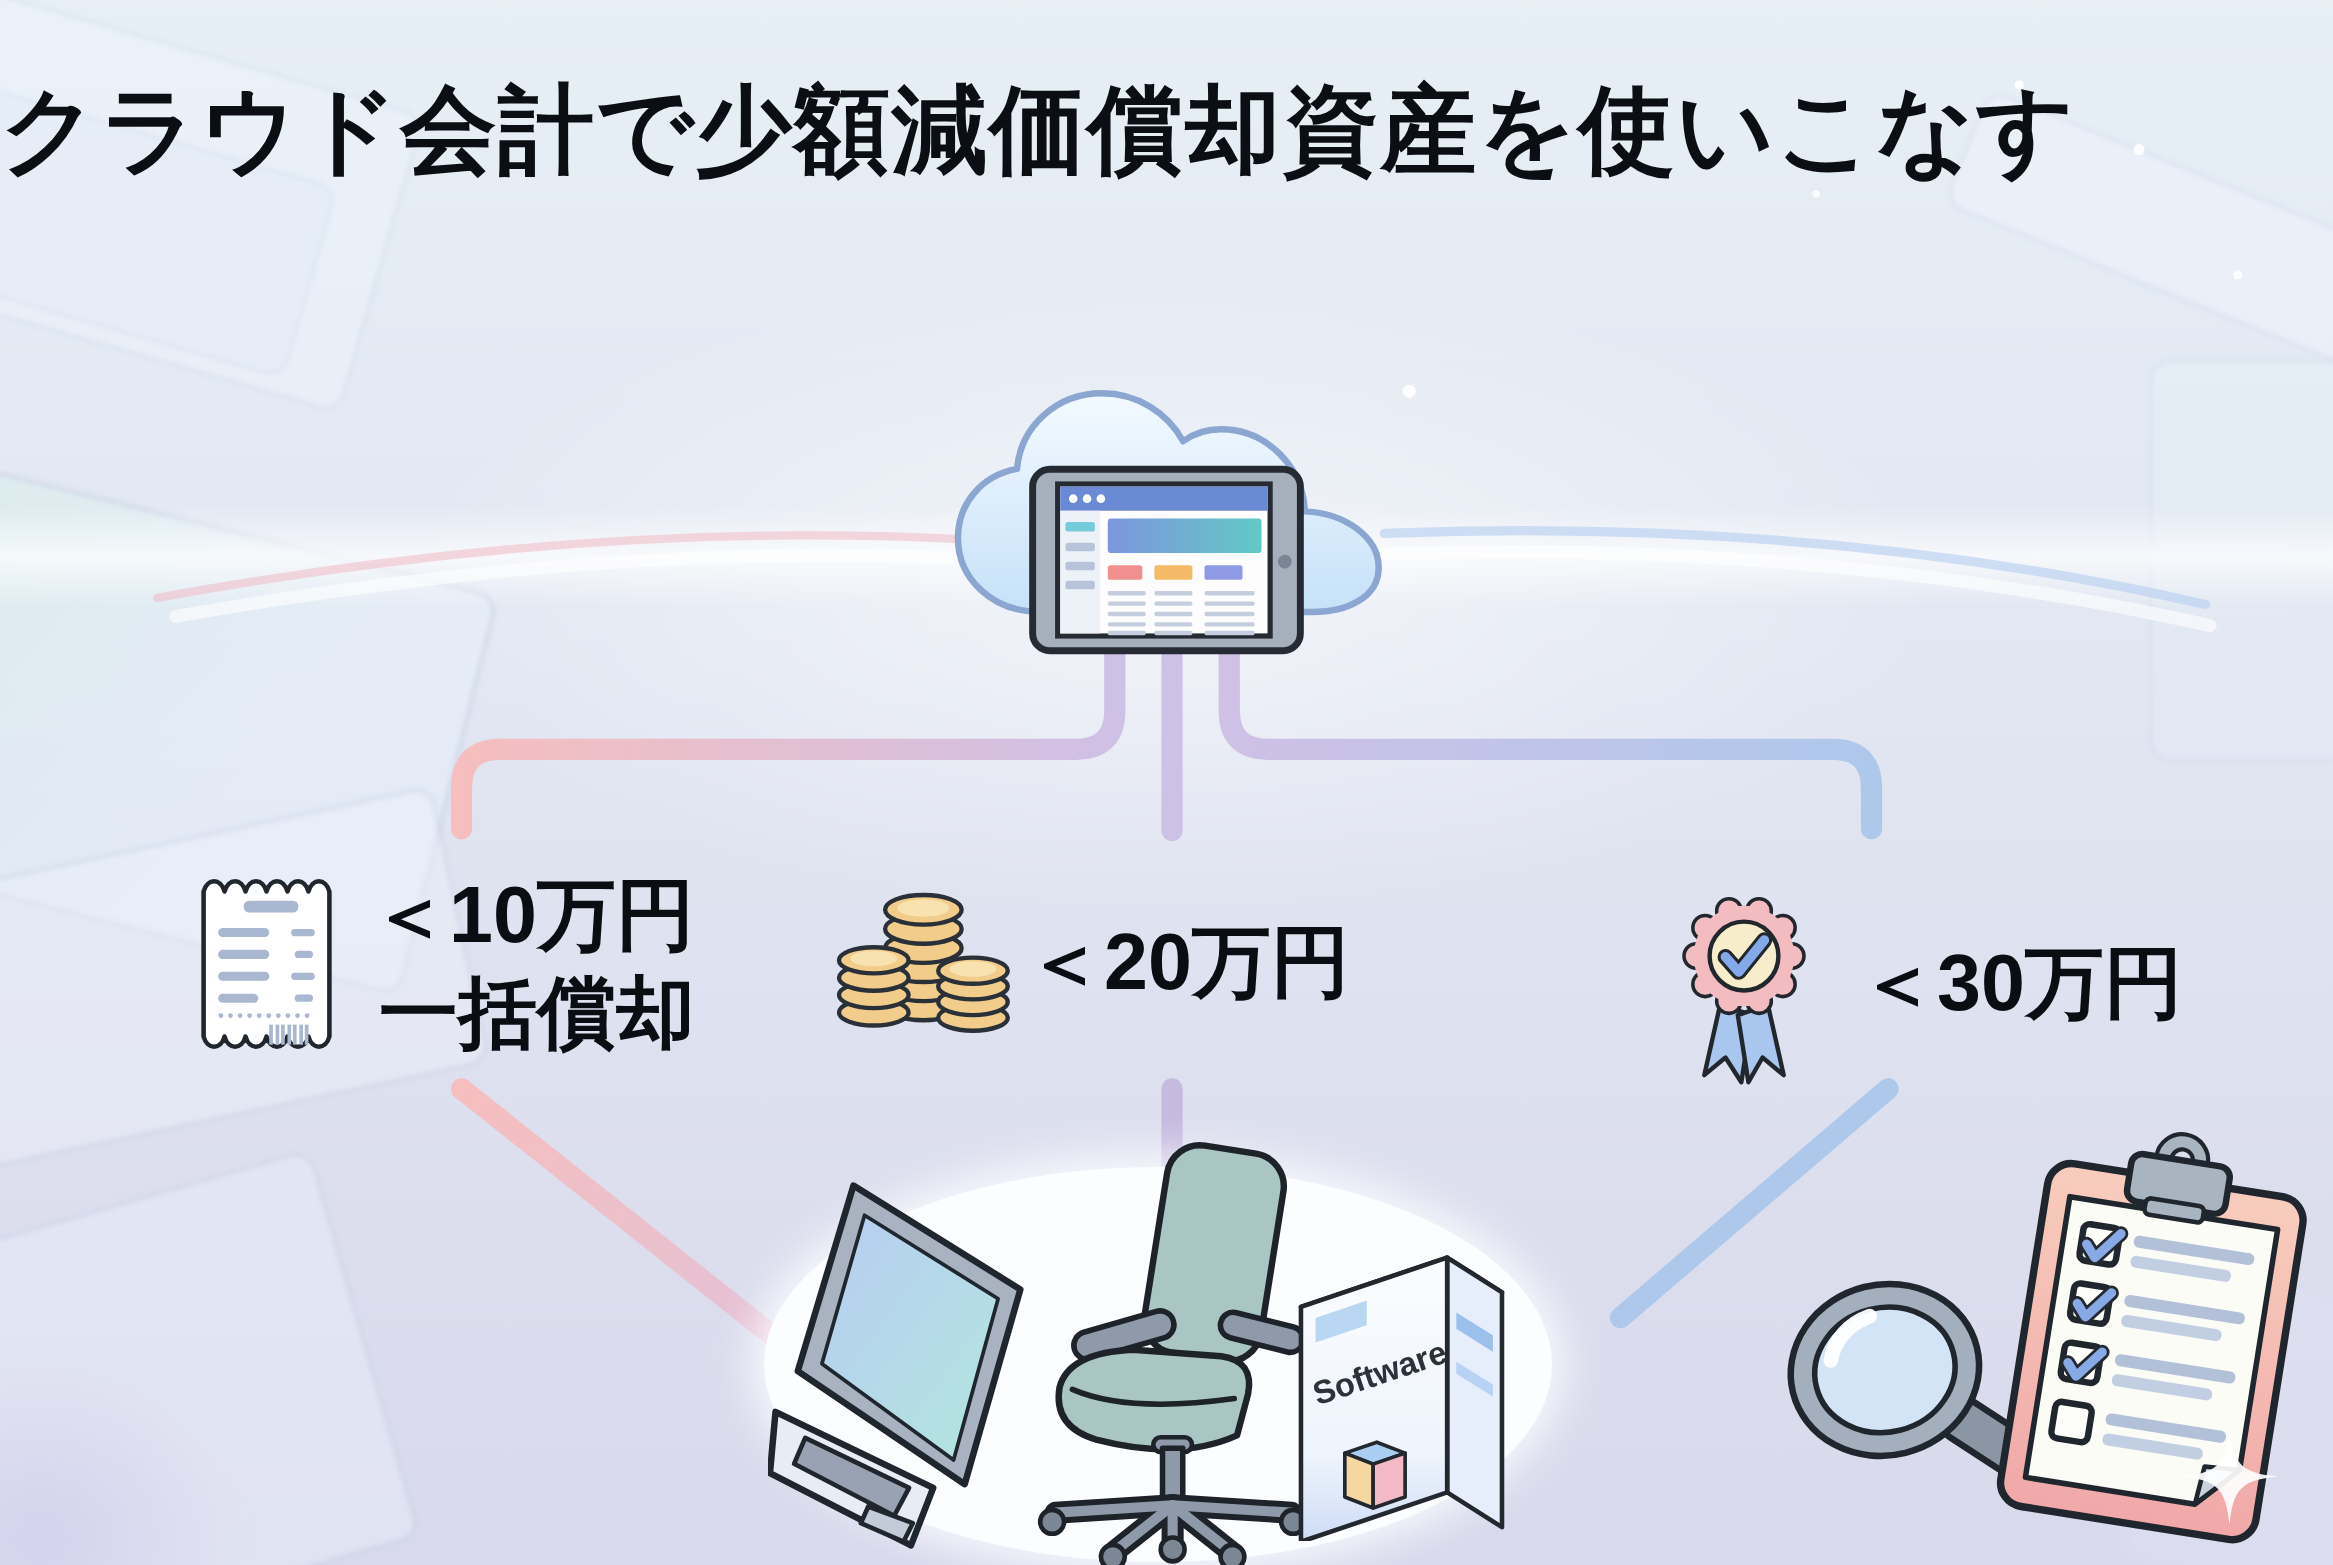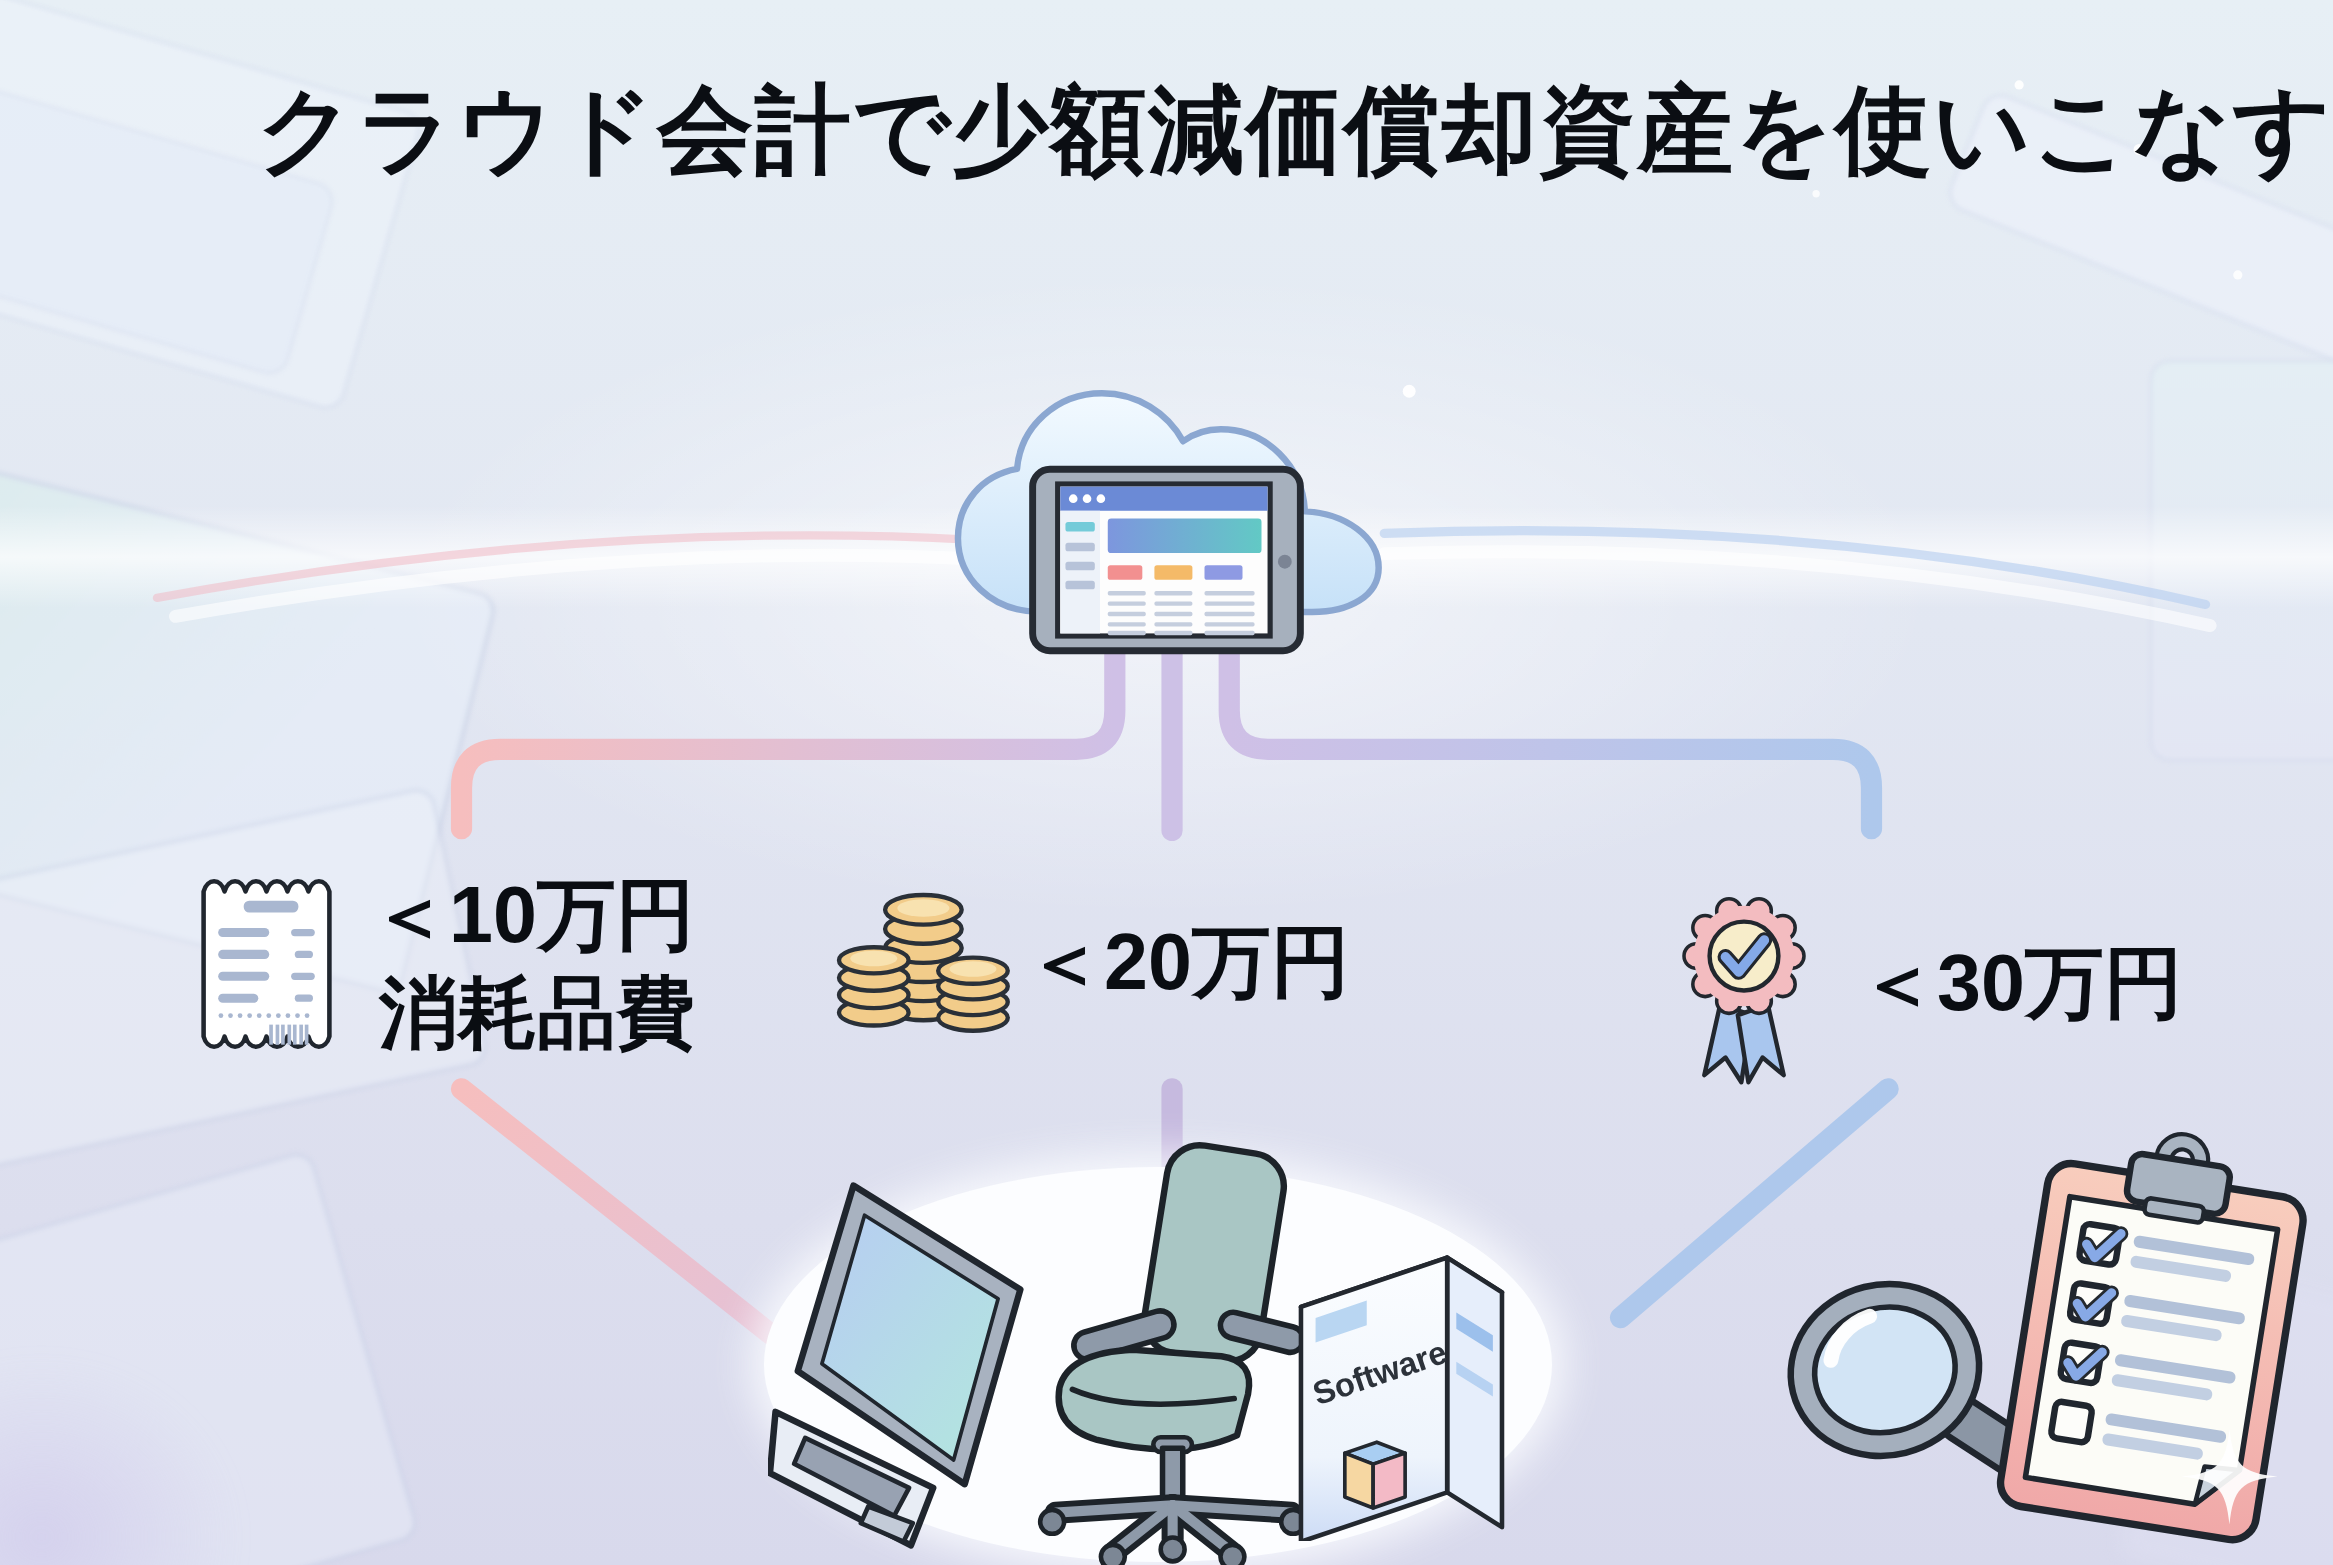--- a/index.html
+++ b/index.html
@@ -29,21 +29,21 @@
        background:linear-gradient(180deg,#e4f2f5,#e6e8f6);border:2.8px solid #c9d1e8;opacity:.55;}
   .bl1{left:-120px;top:1209px;width:489px;height:397px;transform:rotate(-16deg);
        background:#e9edf8;border:3.7px solid #c3cde4;opacity:.5;}
   .bl2{left:-157px;top:1357px;width:397px;height:360px;border-radius:50%;
        background:radial-gradient(closest-side,#cdc6ea,rgba(205,198,234,0));opacity:.6;filter:blur(13px);}
   .br1{left:2150px;top:1292px;width:305px;height:305px;transform:rotate(14deg);
        background:#dfe0f2;opacity:.5;filter:blur(9.2px);}
   .glowband{left:0;top:506px;width:2333px;height:102px;
        background:linear-gradient(180deg,rgba(255,255,255,0),rgba(255,255,255,.7) 50%,rgba(255,255,255,0));}
   
-  .title{position:absolute;left:0;right:0;top:52px;text-align:right;
+  .title{position:absolute;left:0;right:0;top:52px;text-align:left;
          font-size:96px;font-weight:800;line-height:155px;color:#0b0e13;letter-spacing:1.8px;}
   
   .branch{position:absolute;display:flex;align-items:center;}
   .branch-text{font-size:79px;font-weight:800;color:#0a0d12;line-height:98px;white-space:nowrap;text-align:right;}
   .b-left{left:198px;top:866px;gap:35px;}
   .b-mid{left:827px;top:875px;}
   .b-right{left:1669px;top:868px;gap:39px;}
   svg{display:block;}
   .sparkle{position:absolute;left:2174px;top:1421px;}
 </style>
@@ -184,21 +184,21 @@
           <rect x="85" y="174" width="4" height="22"></rect>
         <rect x="91" y="174" width="4" height="22"></rect>
           <rect x="98" y="174" width="4" height="22"></rect>
         <rect x="104" y="174" width="4" height="22"></rect>
           <rect x="111" y="174" width="4" height="22"></rect>
         <rect x="117" y="174" width="4" height="22"></rect>
       </g>
     </svg>
     <div class="branch-text">
       <div>＜10万円</div>
-      <div>消耗品費</div>
+      <div>一括償却</div>
     </div>
   </div>
 
   <div class="branch b-mid">
     <svg width="198" height="174" viewBox="0 0 220 200">
       <g stroke="#2a3038" stroke-width="5" fill="#f2cc8a">
         <ellipse cx="107" cy="150" rx="44" ry="17"></ellipse>
           <ellipse cx="107" cy="128" rx="44" ry="17"></ellipse>
         <ellipse cx="107" cy="106" rx="44" ry="17"></ellipse>
           <ellipse cx="107" cy="84" rx="44" ry="17"></ellipse>

